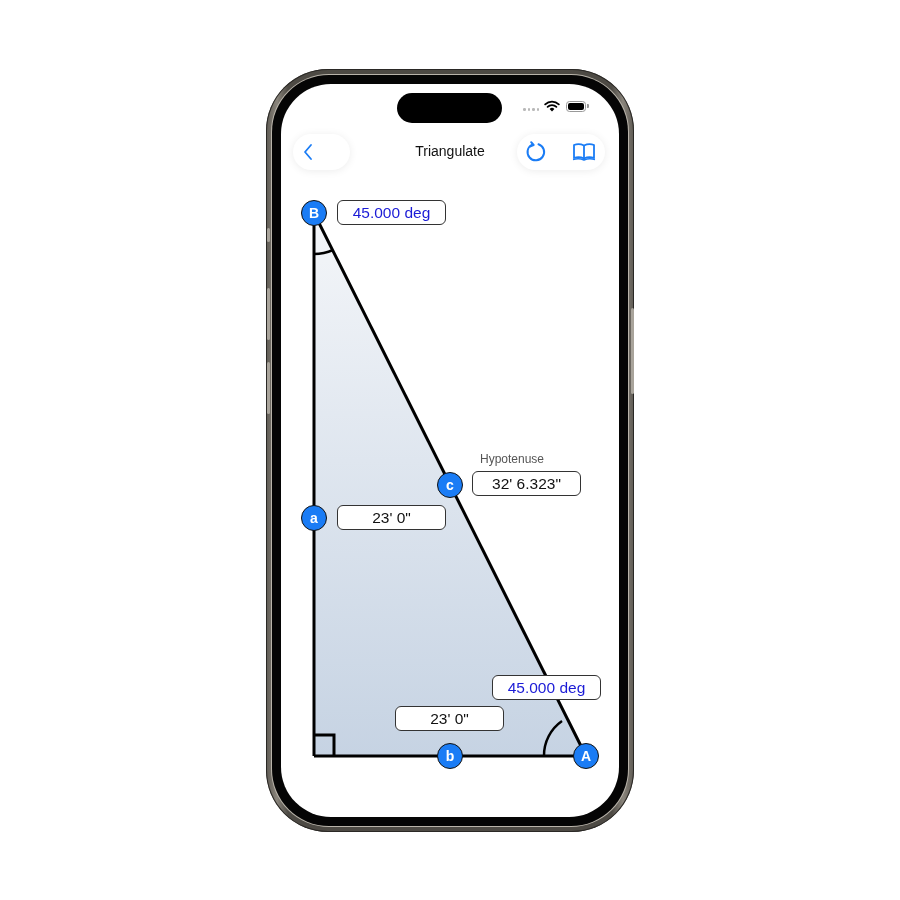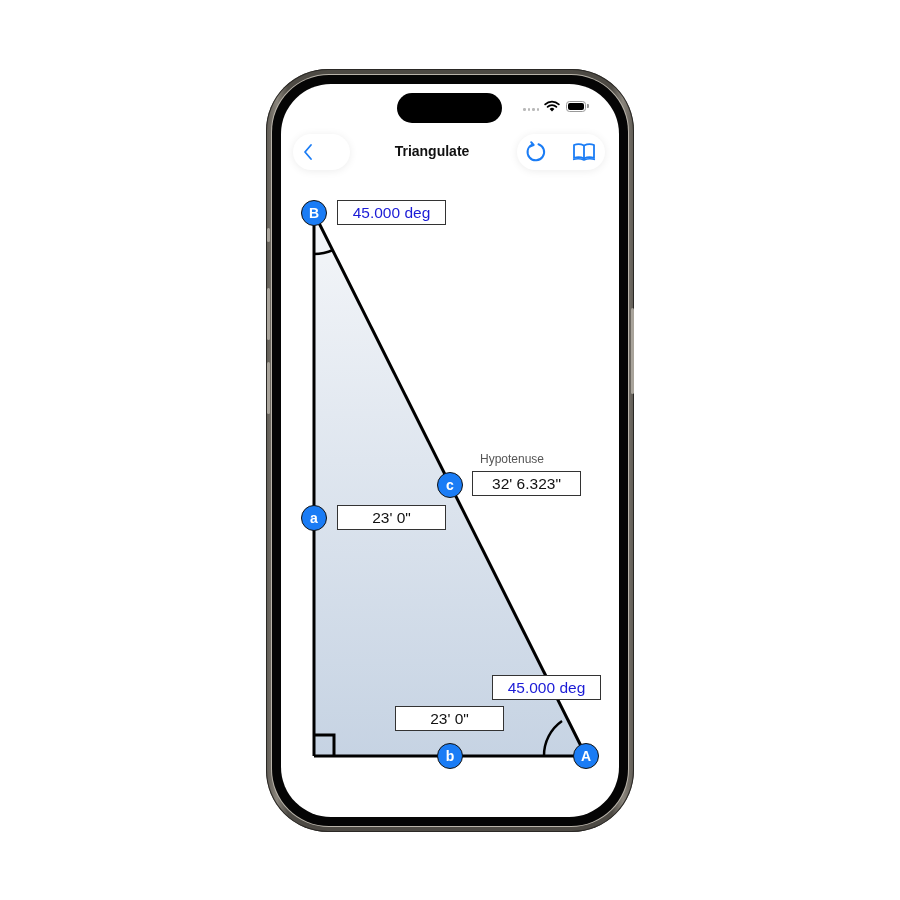--- a/index.html
+++ b/index.html
@@ -19,27 +19,27 @@
   .status-dots span { width:2.5px; height:2.5px; border-radius:50%; background:#b8b8b8; display:block; }
   .wifi { position:absolute; left:544px; top:100px; }
   .battery { position:absolute; left:566px; top:101px; width:20px; height:11px; border-radius:3.5px; border:1px solid #999; box-sizing:border-box; padding:1px; }
   .battery .fill { width:100%; height:100%; background:#000; border-radius:2px; }
   .battery-tip { position:absolute; left:587px; top:104px; width:1.5px; height:4px; background:#999; border-radius:0 1px 1px 0; }
 
   .pill { position:absolute; background:#fff; border-radius:18px; box-shadow:0 1px 8px rgba(0,0,0,0.08); }
   .back-pill { left:293px; top:134px; width:57px; height:36px; }
   .right-pill { left:517px; top:134px; width:88px; height:36px; }
   .nav-icon { position:absolute; cursor:pointer; }
-  .nav-title { position:absolute; left:362px; top:143px; width:140px; text-align:center; font-size:14px; font-weight:bold; color:#111; }
+  .nav-title { position:absolute; left:380px; top:143px; width:140px; text-align:center; font-size:14px; font-weight:normal; color:#111; }
 
   svg.diagram { position:absolute; left:0; top:0; }
 
   .vertex { position:absolute; width:26px; height:26px; border-radius:50%; background:#1a7cf5; border:1.5px solid #111; box-sizing:border-box;
     color:#fff; font-weight:bold; font-size:14px; display:flex; align-items:center; justify-content:center; cursor:pointer; }
-  .value-box { position:absolute; height:25px; background:#fff; border:1px solid #333; border-radius:0; box-sizing:border-box;
+  .value-box { position:absolute; height:25px; background:#fff; border:1px solid #333; border-radius:6px; box-sizing:border-box;
     display:flex; align-items:center; justify-content:center; font-size:15.5px; color:#111; cursor:text; }
   .value-box.angle { color:#1b1bd6; }
   .hyp-label { position:absolute; left:480px; top:452px; width:94px; font-size:12px; color:#555; }
 </style>
 </head>
 <body>
 
 <div class="phone-frame"></div>
 <div class="side-btn" style="left:267px;top:228px;height:14px;"></div>
 <div class="side-btn" style="left:267px;top:288px;height:52px;"></div>

